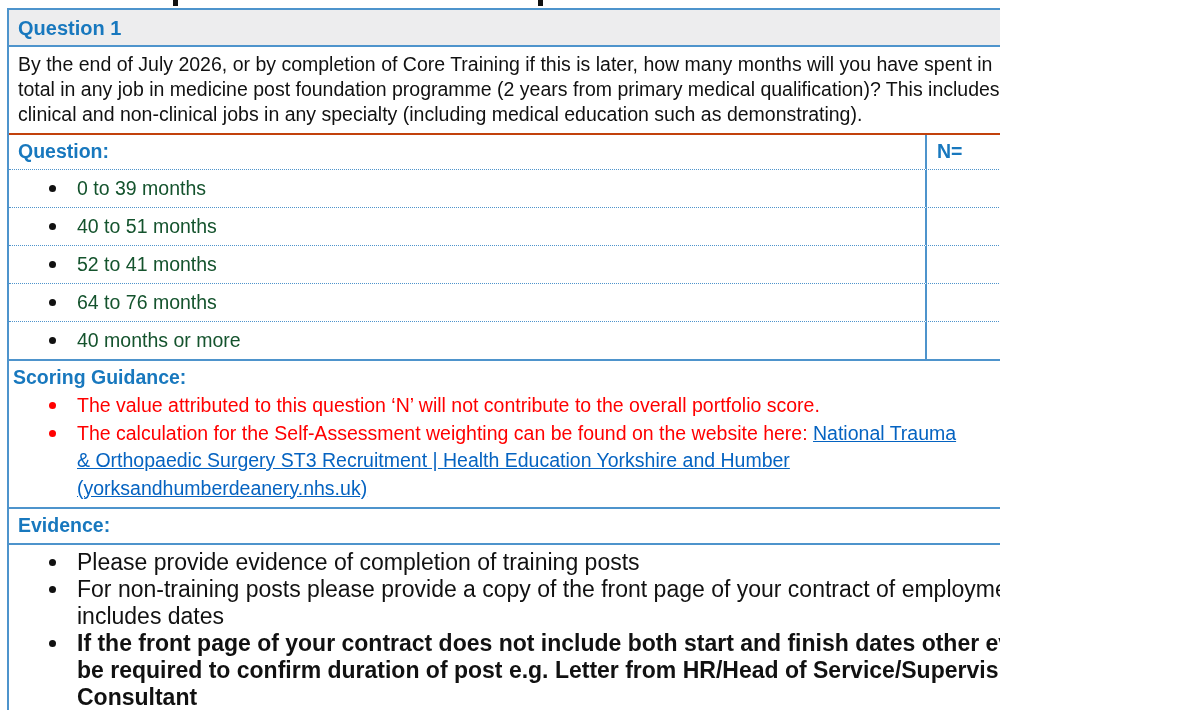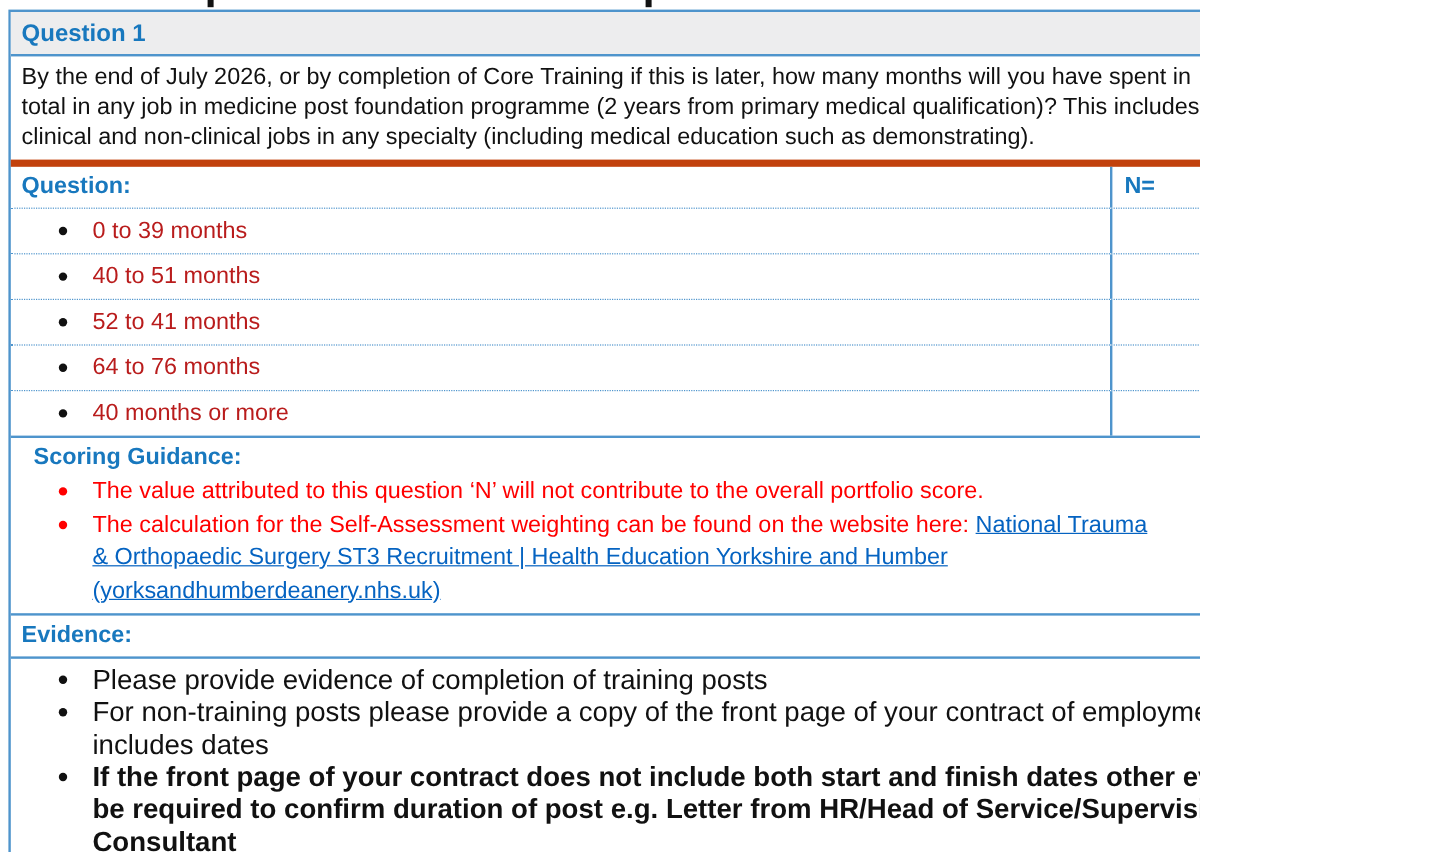--- a/index.html
+++ b/index.html
@@ -42,21 +42,21 @@
     font-size: 20px;
     line-height: 22px;
     padding: 7px 9px 6px 9px;
     border-bottom: 2px solid #4e94cc;
   }
   .q-text {
     font-size: 19.5px;
     line-height: 25px;
     color: #111111;
     padding: 5px 9px 6px 9px;
-    border-bottom: 6px solid #c2410c;
+    border-bottom: 2px solid #c2410c;
     white-space: pre-line;
   }
 
   
   .responses { border-bottom: 2px solid #4e94cc; }
   .resp-grid-row {
     display: grid;
     grid-template-columns: 1fr 266px;
   }
   .resp-head-left {
@@ -69,21 +69,21 @@
     color: #1878be;
     font-weight: bold;
     font-size: 19.5px;
     padding: 5px 10px 6px 10px;
     border-left: 2px solid #4e94cc;
   }
   .resp-row { border-top: 1px dotted #4e94cc; }
   .resp-cell {
     position: relative;
     font-size: 19.5px;
-    color: #b91c1c;
+    color: #14532d;
     padding: 7px 8px 7px 68px;
   }
   .resp-cell::before {
     content: "";
     position: absolute;
     left: 40px;
     top: 15px;
     width: 7px;
     height: 7px;
     border-radius: 50%;
@@ -100,21 +100,21 @@
   
   .scoring {
     border-bottom: 2px solid #4e94cc;
     padding: 3px 0 5px 0;
   }
   .sec-head {
     color: #1878be;
     font-weight: bold;
     font-size: 19.5px;
     line-height: 23px;
-    padding: 2px 9px 3px 19px;
+    padding: 2px 9px 3px 4px;
   }
   .s-bullet {
     position: relative;
     padding: 0 12px 0 68px;
     font-size: 19.5px;
     line-height: 27.5px;
     color: #ff0000;
   }
   .s-bullet::before {
     content: "";

